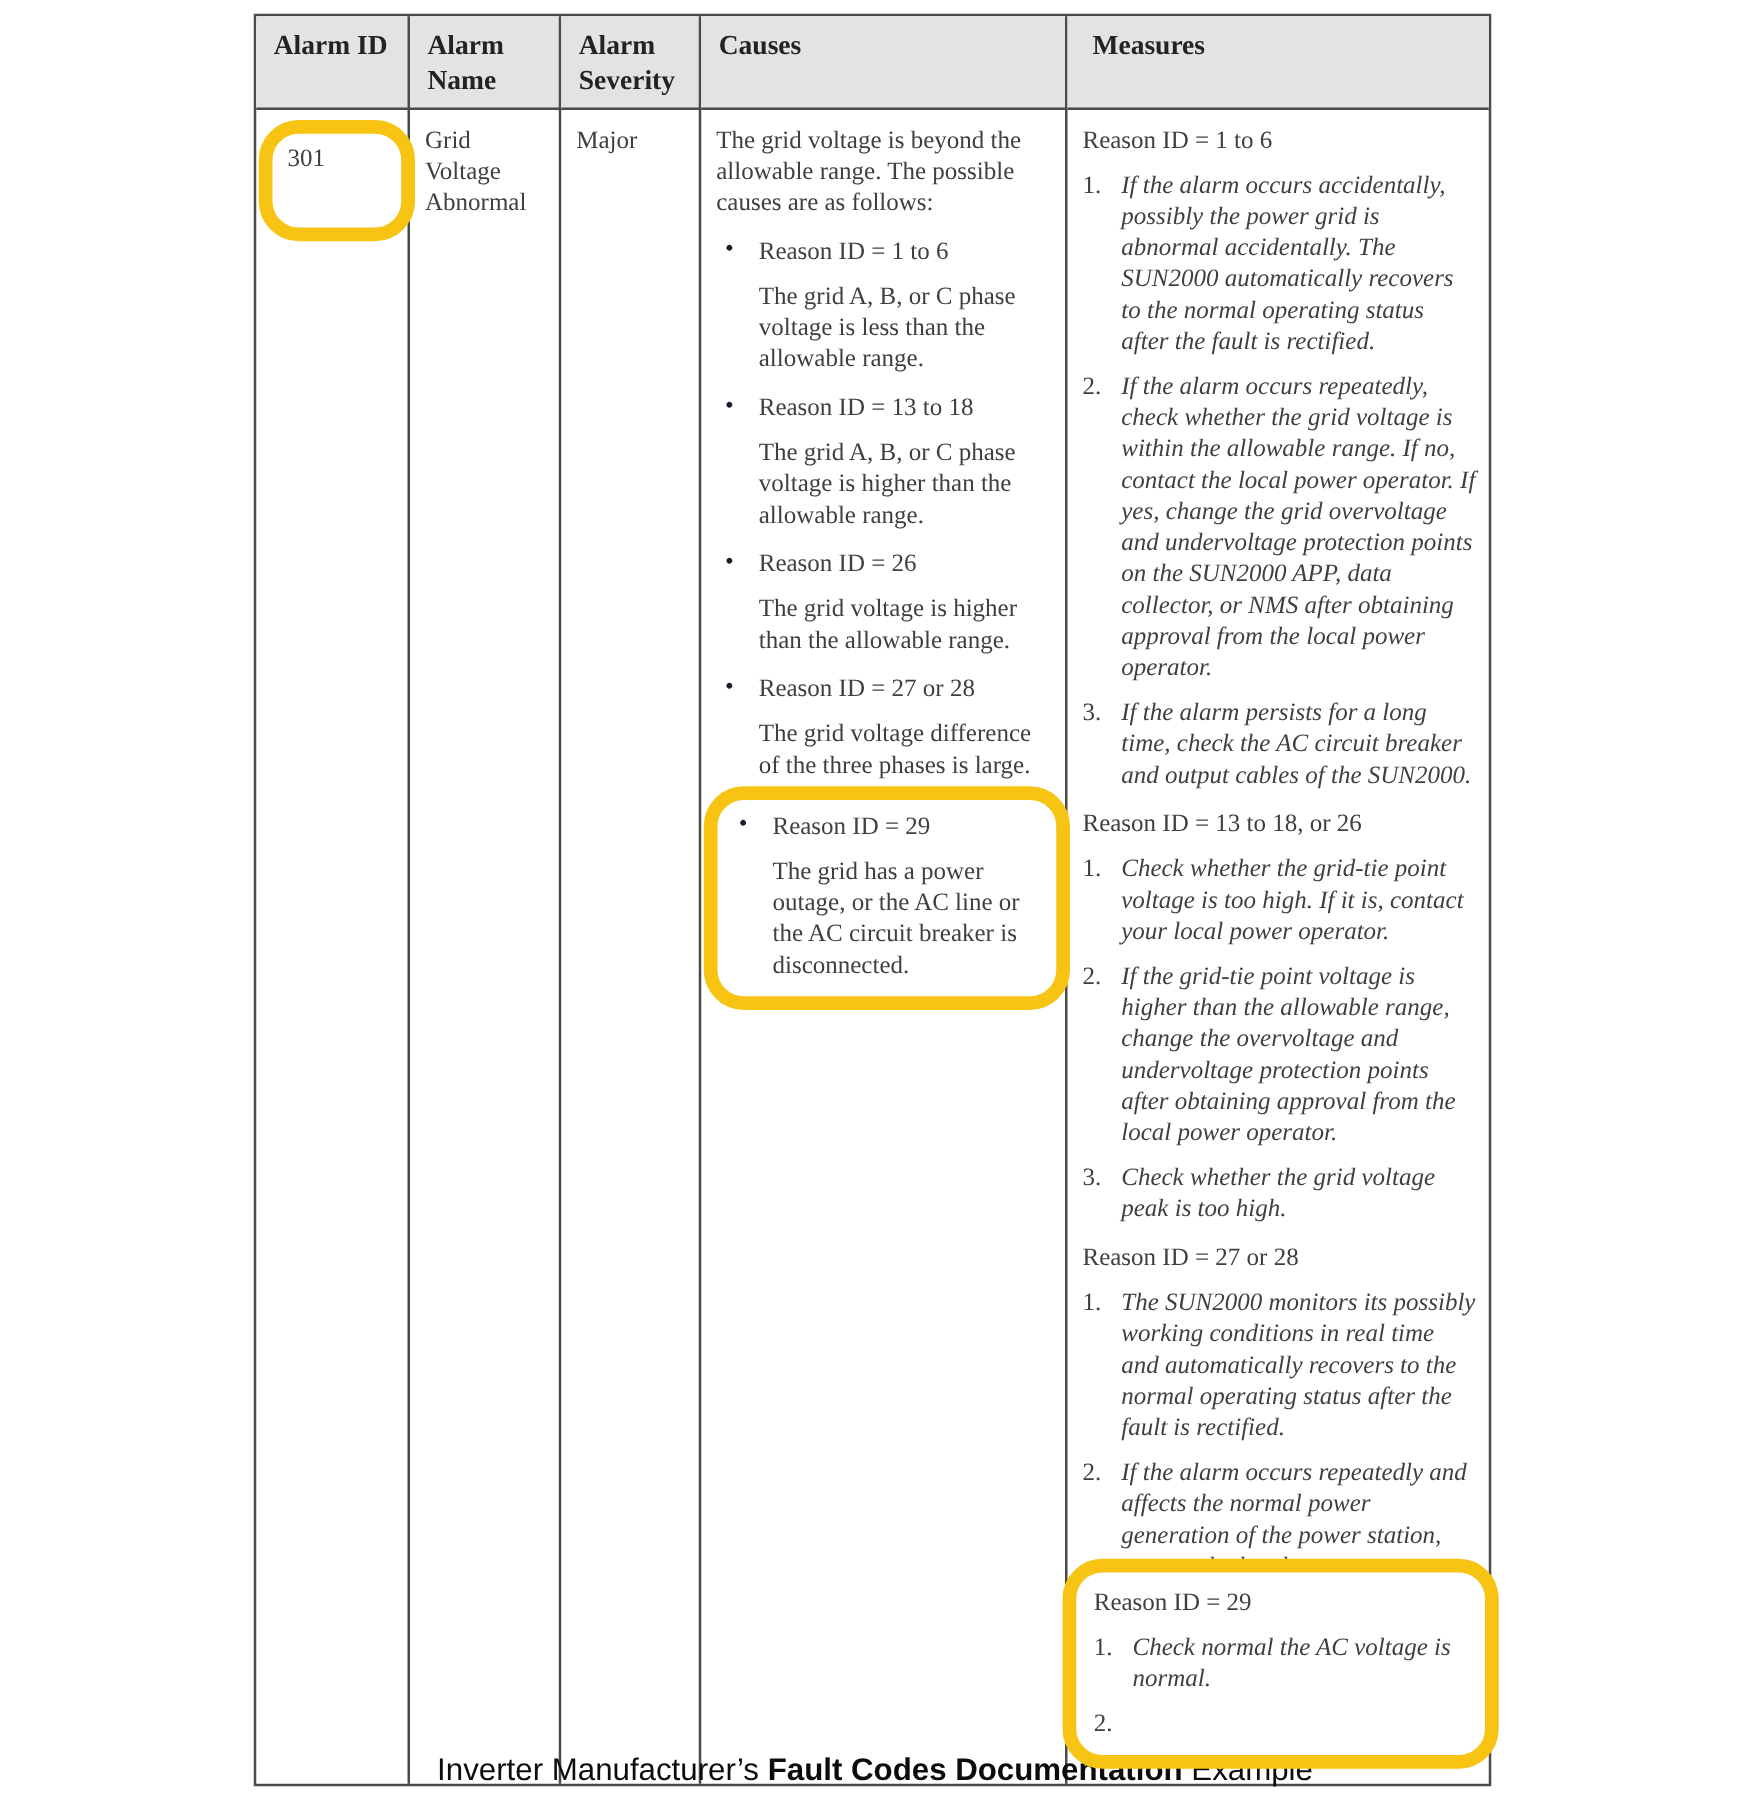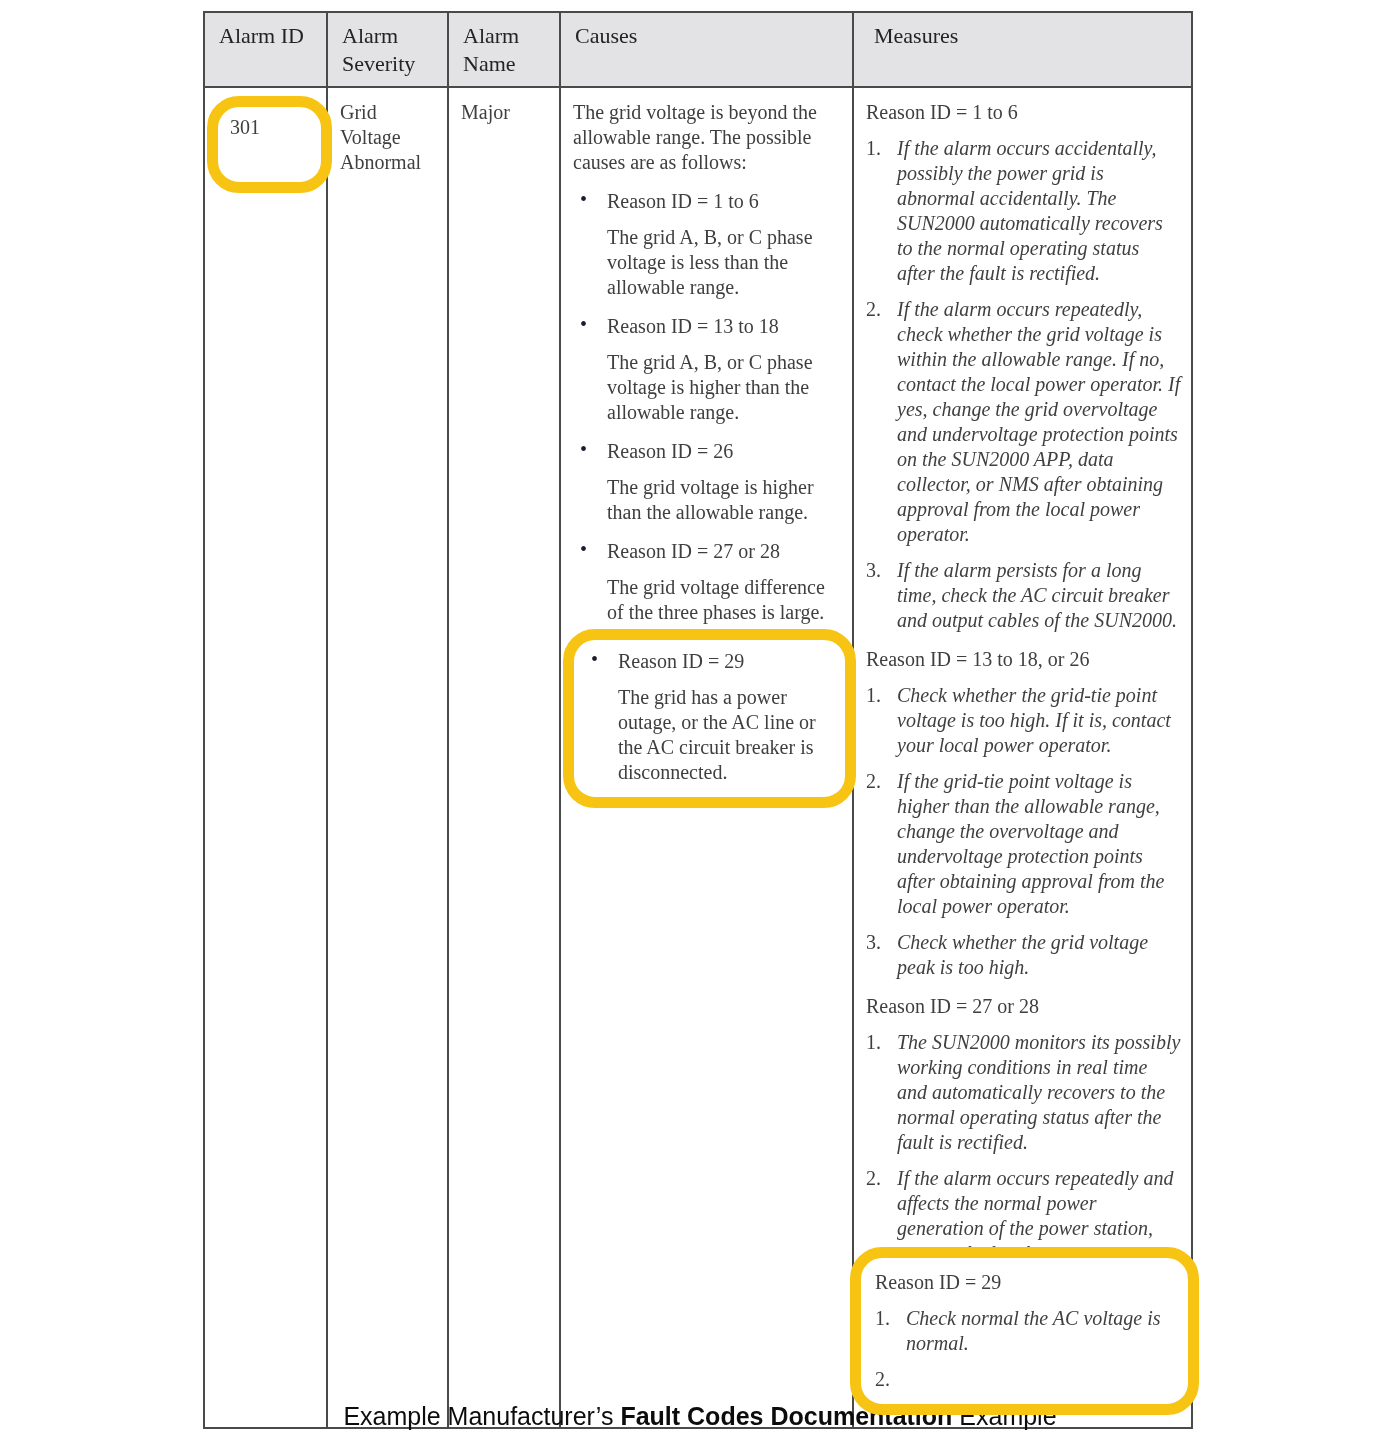--- a/index.html
+++ b/index.html
@@ -18,21 +18,21 @@
     left: 203px;
     top: 11px;
     width: 990px;
     border: 2px solid #4a4a4a;
     background: #ffffff;
   }
   .trow { display: grid; grid-template-columns: 123px 121px 112px 293px 1fr; }
   .thead .cell {
     background: #e3e3e5;
     border-bottom: 2px solid #4a4a4a;
-    font-weight: normal;
+    font-weight: bold;
     color: #232323;
     font-size: 22px;
     line-height: 28px;
     padding: 9px 10px 8px 14px;
   }
   .cell { border-right: 2px solid #4a4a4a; }
   .cell:last-child { border-right: none; padding-left: 20px; }
   .tbody .cell {
     min-height: 1300px;
     font-size: 20px;
@@ -91,22 +91,22 @@
 </style>
 </head>
 <body>
 
 <div class="page">
 
   <div class="doc-table">
 
     <div class="trow thead">
       <div class="cell">Alarm ID</div>
+      <div class="cell">Alarm Name</div>
       <div class="cell">Alarm Severity</div>
-      <div class="cell">Alarm Name</div>
       <div class="cell">Causes</div>
       <div class="cell">Measures</div>
     </div>
 
     <div class="trow tbody">
 
       <div class="cell">
         <div class="hl id-box">
           <span>301</span>
         </div>
@@ -205,16 +205,16 @@
           <div class="m-step">
             <span class="num">2.</span>
           </div>
         </div>
 
       </div>
     </div>
   </div>
 
   <div class="caption">
-    <span>Example Manufacturer’s </span><b>Fault Codes Documentation</b><span> Example</span>
+    <span>Inverter Manufacturer’s </span><b>Fault Codes Documentation</b><span> Example</span>
   </div>
 
 </div>
 
 </body></html>

